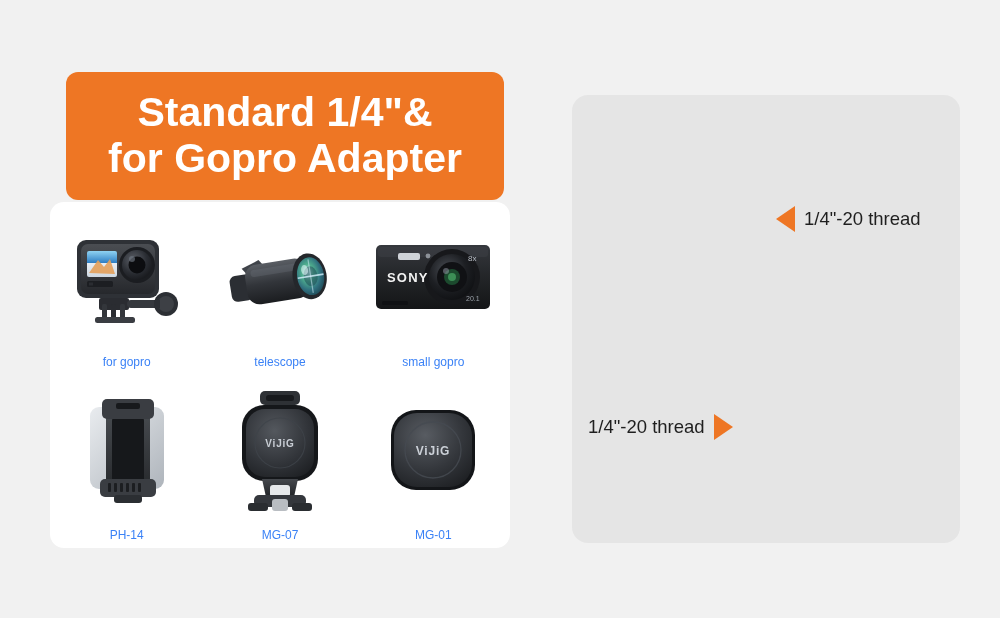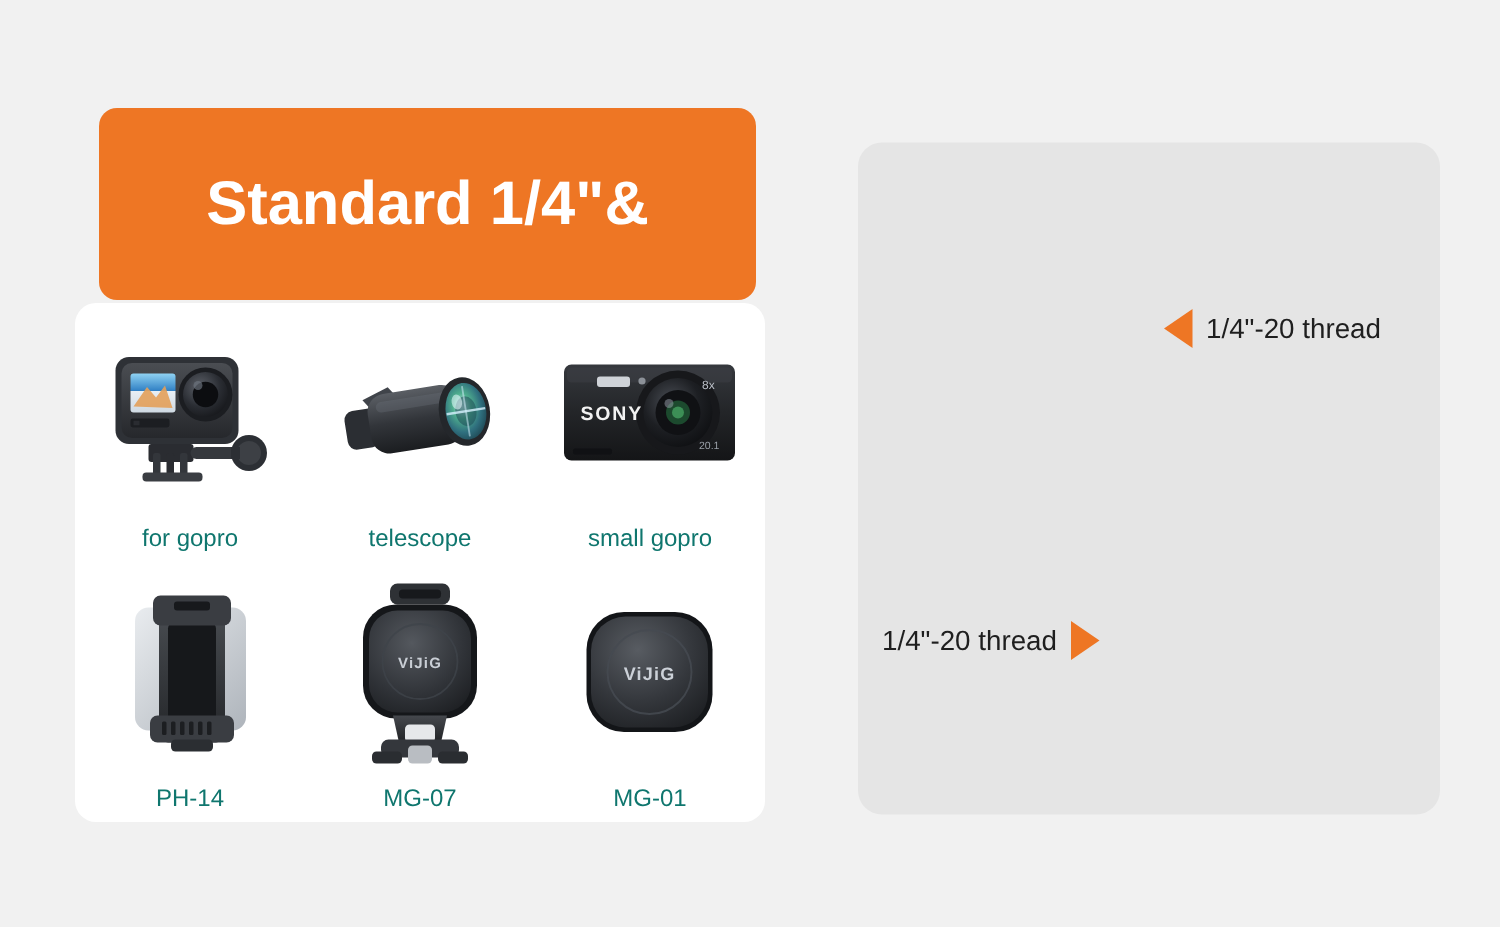--- a/index.html
+++ b/index.html
@@ -80,22 +80,22 @@
     box-sizing: border-box;
   }
   .cell-art {
     flex: 1;
     width: 100%;
     display: flex;
     align-items: center;
     justify-content: center;
   }
   .cell-label {
-    font-size: 16px;
-    color: #0f766e;
+    font-size: 12px;
+    color: #3b82f6;
     text-align: center;
     margin-top: 4px;
     white-space: nowrap;
   }
 
   
   .right-panel {
     position: absolute;
     left: 572px;
     top: 95px;
@@ -157,20 +157,21 @@
 </style>
 </head>
 <body>
 
 <div class="page">
 
   <div class="left-col">
 
     <div class="banner">
       <div class="banner-line">Standard 1/4"&amp;</div>
+      <div class="banner-line">for Gopro Adapter</div>
     </div>
 
     <div class="product-card">
       <div class="grid">
 
         <div class="cell">
           <div class="cell-art">
             <svg width="124" height="96" viewBox="0 0 124 96">
               <defs>
                 <linearGradient id="gpBody" x1="0" y1="0" x2="0" y2="1">

